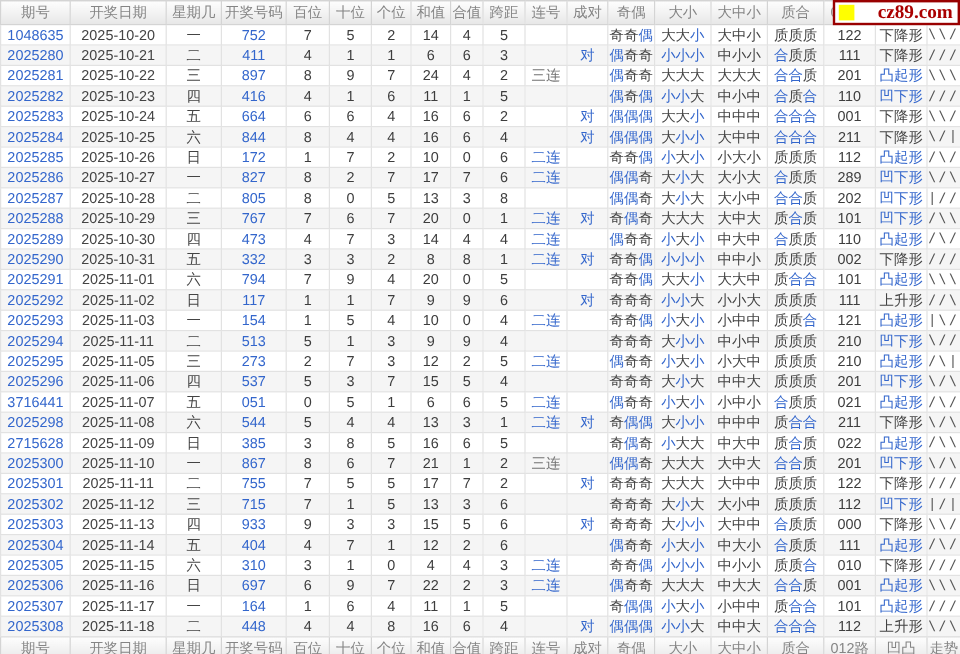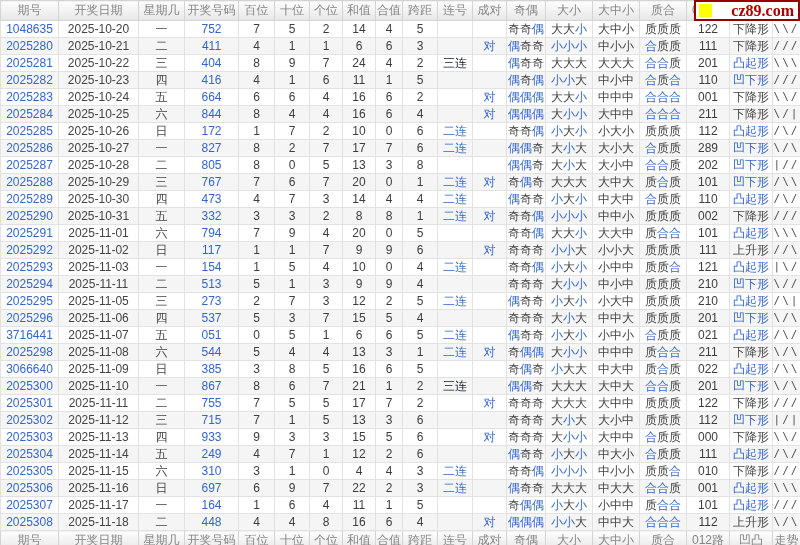--- a/index.html
+++ b/index.html
@@ -16,21 +16,21 @@
   }
   thead th,tfoot th{
     background:linear-gradient(#fdfdfd,#e7e7e7);
     border:1px solid #d4d4d4;color:#858585;height:19px;line-height:19px;
   }
   tbody tr:nth-child(even) td{background:#f5f5f5;}
   tbody tr:nth-child(odd) td{background:#ffffff;}
   .blue{color:#3366cc;}
   .dark{color:#444444;}
   .num{color:#3d3d3d;}
-  .red{color:#0f172a;}
+  .red{color:#737373;}
   .trend{
     font-family:"DejaVu Sans Mono","Liberation Mono",monospace;
     letter-spacing:2px;color:#555;font-size:11px;
   }
   .logo{
     position:absolute;top:0;right:0;height:17px;
     background:#fff;border:2px solid #990000;
     display:flex;align-items:center;gap:19px;padding:0 4px 0 3px;
     text-decoration:none;cursor:pointer;
   }
@@ -129,21 +129,21 @@
           <td class="dark">中小小</td>
           <td><span class="blue">合</span><span class="dark">质</span><span class="dark">质</span></td>
           <td class="num">111</td>
           <td class="dark">下降形</td>
           <td class="trend">///</td>
         </tr>
         <tr>
           <td class="blue">2025281</td>
           <td class="dark">2025-10-22</td>
           <td class="dark">三</td>
-          <td class="blue">404</td>
+          <td class="blue">897</td>
           <td class="num">8</td>
           <td class="num">9</td>
           <td class="num">7</td>
           <td class="num">24</td>
           <td class="num">4</td>
           <td class="num">2</td>
           <td class="red">三连</td>
           <td class="blue"></td>
           <td><span class="blue">偶</span><span class="dark">奇</span><span class="dark">奇</span></td>
           <td><span class="dark">大</span><span class="dark">大</span><span class="dark">大</span></td>
@@ -504,21 +504,21 @@
           <td class="blue">对</td>
           <td><span class="dark">奇</span><span class="blue">偶</span><span class="blue">偶</span></td>
           <td><span class="dark">大</span><span class="blue">小</span><span class="blue">小</span></td>
           <td class="dark">中中中</td>
           <td><span class="dark">质</span><span class="blue">合</span><span class="blue">合</span></td>
           <td class="num">211</td>
           <td class="dark">下降形</td>
           <td class="trend">\/\</td>
         </tr>
         <tr>
-          <td class="blue">3066640</td>
+          <td class="blue">2715628</td>
           <td class="dark">2025-11-09</td>
           <td class="dark">日</td>
           <td class="blue">385</td>
           <td class="num">3</td>
           <td class="num">8</td>
           <td class="num">5</td>
           <td class="num">16</td>
           <td class="num">6</td>
           <td class="num">5</td>
           <td class="blue"></td>
@@ -612,21 +612,21 @@
           <td class="dark">大中中</td>
           <td><span class="blue">合</span><span class="dark">质</span><span class="dark">质</span></td>
           <td class="num">000</td>
           <td class="dark">下降形</td>
           <td class="trend">\\/</td>
         </tr>
         <tr>
           <td class="blue">2025304</td>
           <td class="dark">2025-11-14</td>
           <td class="dark">五</td>
-          <td class="blue">249</td>
+          <td class="blue">404</td>
           <td class="num">4</td>
           <td class="num">7</td>
           <td class="num">1</td>
           <td class="num">12</td>
           <td class="num">2</td>
           <td class="num">6</td>
           <td class="blue"></td>
           <td class="blue"></td>
           <td><span class="blue">偶</span><span class="dark">奇</span><span class="dark">奇</span></td>
           <td><span class="blue">小</span><span class="dark">大</span><span class="blue">小</span></td>

